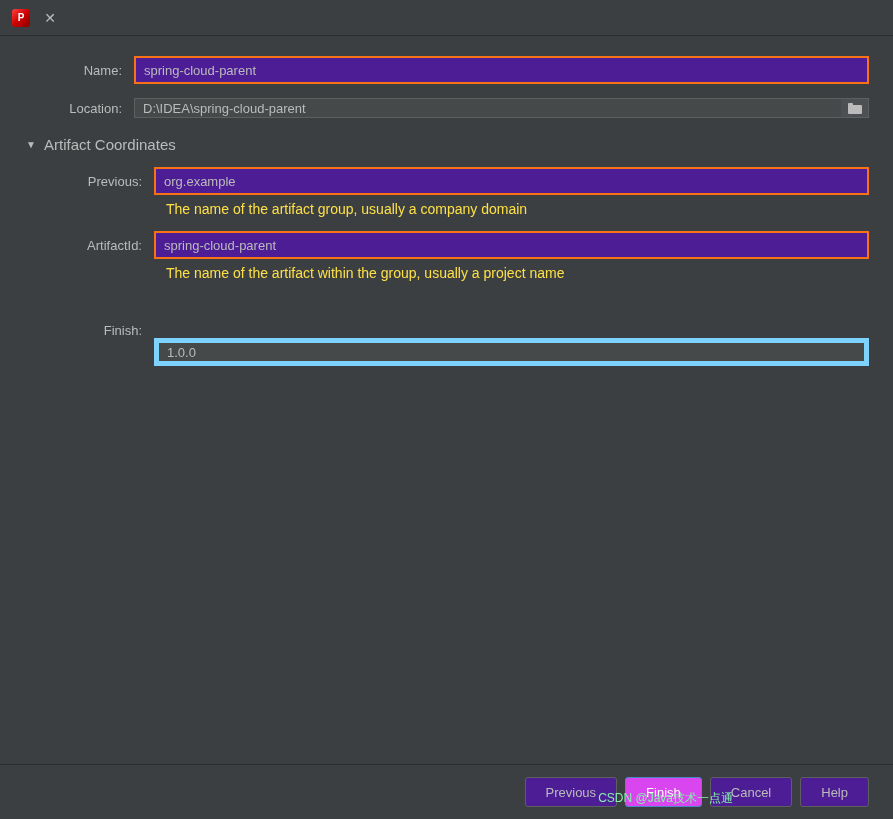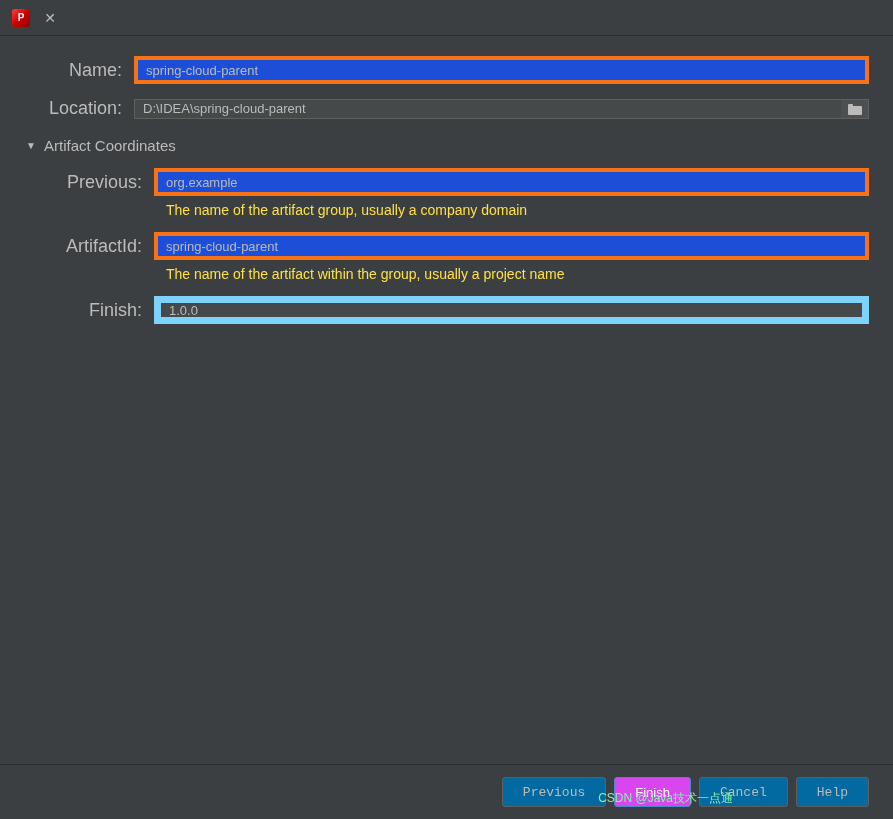--- a/index.html
+++ b/index.html
@@ -85,38 +85,39 @@
       display: flex;
       align-items: center;
       margin-bottom: 14px;
     }
 
     .form-label {
       width: 110px;
       text-align: right;
       padding-right: 12px;
       color: #bbbbbb;
-      font-size: 18px;
+      font-size: 13px;
       flex-shrink: 0;
     }
 
     .form-input {
       flex: 1;
       height: 28px;
-      background: #1d4ed8;
-      border: 4px solid #f97316;
+      background: #4c1d95;
+      border: 2px solid #f97316;
       color: #bbbbbb;
       padding: 0 8px;
       font-size: 13px;
       outline: none;
     }
 
     .form-input.active-border {
-      border: 7px solid #7dd3fc;
+      border: 5px solid #7dd3fc;
       background: #45494a;
+      margin-top: 43px;
     }
 
     .location-row {
       display: flex;
       align-items: center;
       margin-bottom: 14px;
     }
 
     .location-input-wrapper {
       flex: 1;
@@ -200,24 +201,23 @@
     .btn {
       height: 30px;
       padding: 0 20px;
       font-size: 13px;
       cursor: pointer;
       border-radius: 3px;
       border: 1px solid transparent;
     }
 
     .btn-default {
-      background: #0369a1;
+      background: #4c1d95;
       border-color: #5e6060;
       color: #bbbbbb;
-      font-family: Liberation Mono, monospace;
     }
 
     .btn-primary {
       background: #d946ef;
       border-color: #4a88c7;
       color: white;
     }
 
     .watermark {
       position: absolute;

